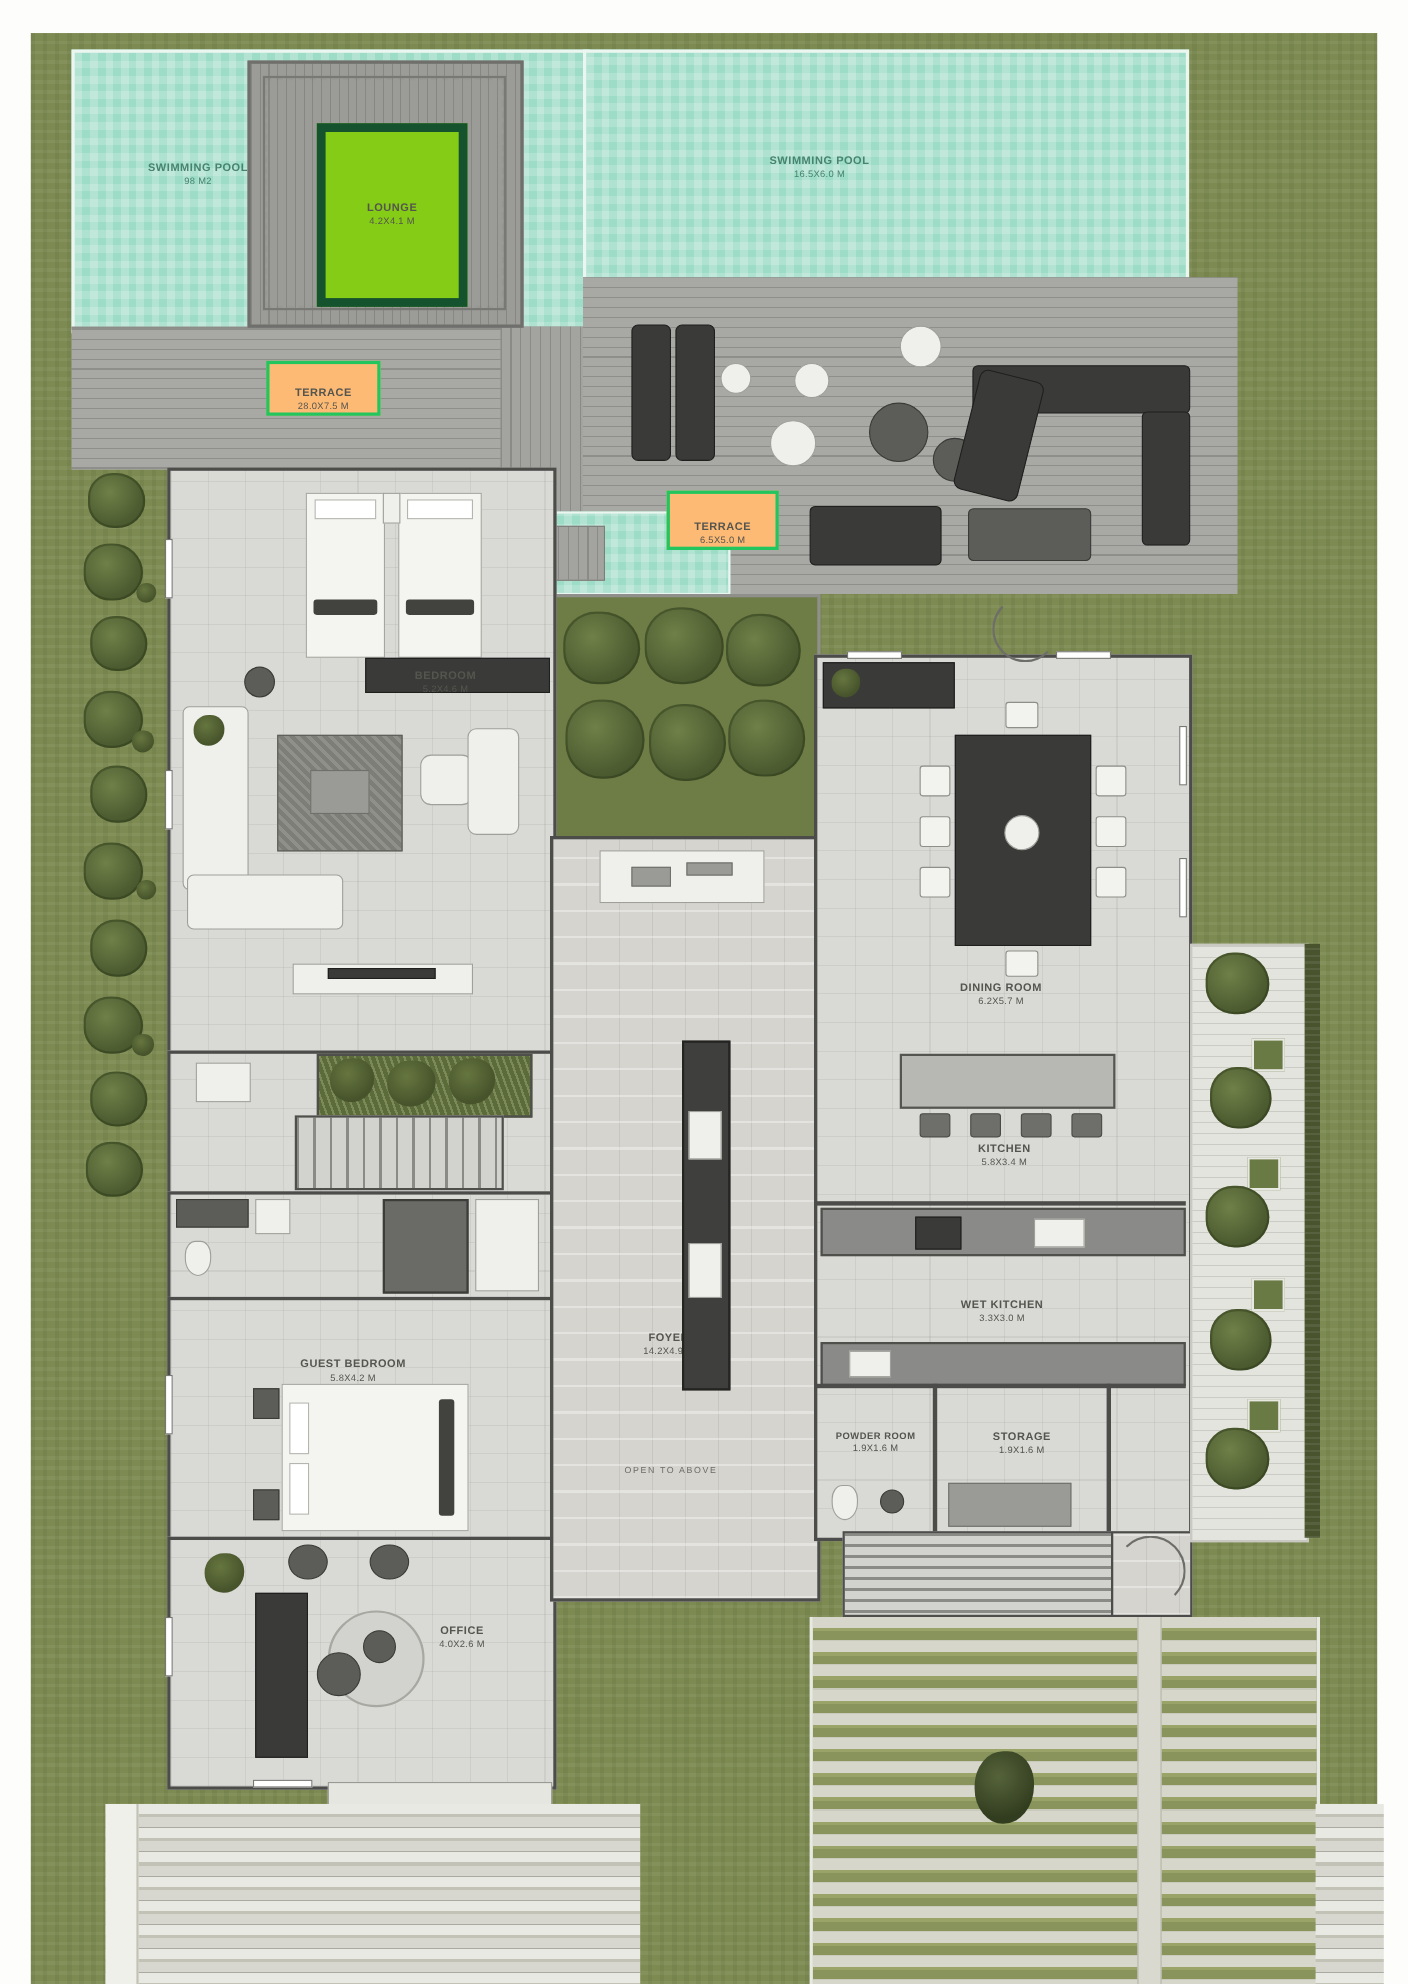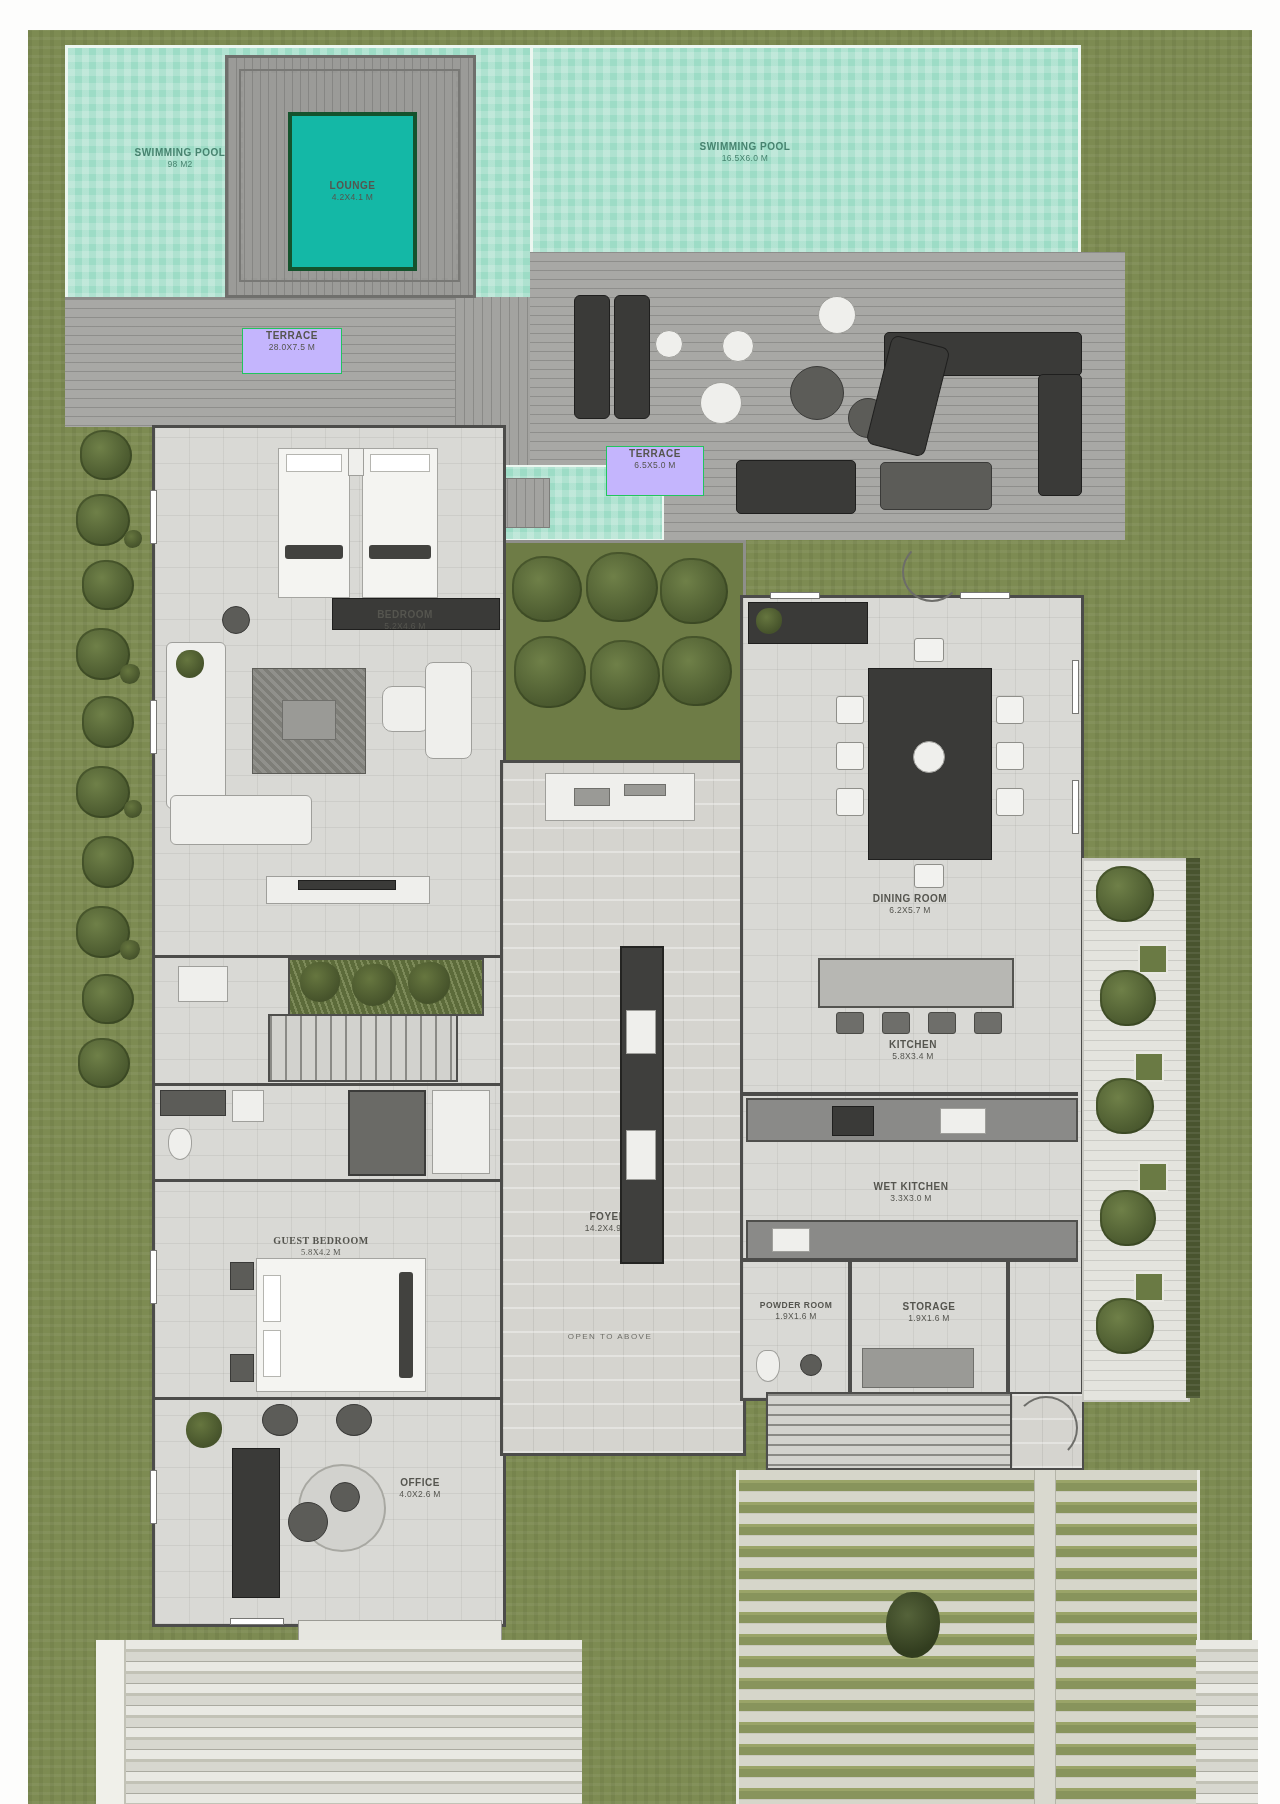--- a/index.html
+++ b/index.html
@@ -67,22 +67,22 @@
     background:radial-gradient(circle at 38% 35%, #6f8048, #4e5d31 62%, #3d4a26);
     box-shadow:inset 0 0 0 2px rgba(35,45,18,0.35);}
   .bush{border-radius:50% 46% 54% 50%;
     background:radial-gradient(circle at 40% 35%, #66763f, #46532b 70%);}
   .hedge{background:#49542f;background-image:repeating-linear-gradient(0deg, rgba(255,255,255,0.08) 0 2px, transparent 2px 6px);}
   .arc{border:2px solid #6d6d69;border-color:transparent transparent #6d6d69 #6d6d69;border-radius:50%;}
   .arc-out{border:2px solid #6d6d69;border-color:#6d6d69 #6d6d69 transparent transparent;border-radius:50%;}
   .win{background:#ffffff;border:1px solid #777774;}
   .lounge-plat{background:#9b9b98;border:3px solid #6f6f6c;
     background-image:repeating-linear-gradient(90deg, rgba(40,40,38,0.18) 0 1px, transparent 1px 8px);}
-  .lounge-room{background:#14b8a6;border:4px solid #14532d;display:flex;align-items:center;justify-content:center;}
-  .lblbox{background:#c4b5fd;border:1px solid #22c55e;display:flex;align-items:flex-start;justify-content:center;}
+  .lounge-room{background:#84cc16;border:8px solid #14532d;display:flex;align-items:center;justify-content:center;}
+  .lblbox{background:#fdba74;border:3px solid #22c55e;display:flex;align-items:flex-end;justify-content:center;}
   .porch{background-image:repeating-linear-gradient(180deg,#ececе6 0 6px,#c6c6be 6px 8px);background-color:#e6e6e0;border:1px solid #9a9a94;}
 
   
   .lbl{color:#55554f;text-align:center;text-transform:uppercase;line-height:1.3;}
   .lbl .t{font-size:10px;font-weight:bold;letter-spacing:0.5px;}
   .lbl .d{font-size:8.5px;font-weight:normal;letter-spacing:0.3px;}
   .lbl-pool{color:#47836f;}
   .lbl-note{font-size:8px;color:#6d6d67;letter-spacing:1.5px;text-align:center;text-transform:uppercase;}
 </style>
 </head>
@@ -191,21 +191,21 @@
   <div class="abs lightf" style="left:178px;top:966px;width:48px;height:34px;"></div>
 
   <div class="abs floor" style="left:152px;top:1083px;width:348px;height:96px;"></div>
   <div class="abs darkmid" style="left:160px;top:1090px;width:64px;height:24px;"></div>
   <div class="abs lightf" style="left:168px;top:1128px;width:22px;height:30px;border-radius:40% 40% 50% 50%;"></div>
   <div class="abs lightf" style="left:232px;top:1090px;width:30px;height:30px;"></div>
   <div class="abs shower" style="left:348px;top:1090px;width:74px;height:82px;"></div>
   <div class="abs lightf" style="left:432px;top:1090px;width:56px;height:82px;"></div>
 
   <div class="abs floor" style="left:152px;top:1179px;width:348px;height:218px;"></div>
-  <div class="abs lbl" style="left:226px;top:1234px;width:190px;font-family:Liberation Serif, serif;">
+  <div class="abs lbl" style="left:226px;top:1234px;width:190px;">
     <div class="t">GUEST BEDROOM</div>
     <div class="d">5.8x4.2 m</div>
   </div>
   <div class="abs bed" style="left:256px;top:1258px;width:168px;height:132px;">
     <div class="pillow" style="left:6px;top:12%;width:16px;height:34%;"></div>
     <div class="pillow" style="left:6px;top:54%;width:16px;height:34%;"></div>
     <div class="throw" style="left:auto;right:12px;top:10%;width:14px;height:80%;"></div>
   </div>
   <div class="abs darkmid" style="left:230px;top:1262px;width:22px;height:26px;"></div>
   <div class="abs darkmid" style="left:230px;top:1354px;width:22px;height:26px;"></div>

